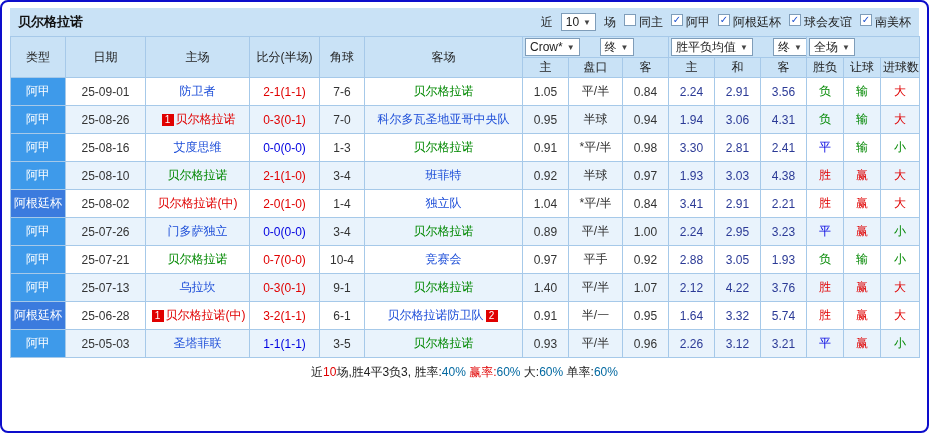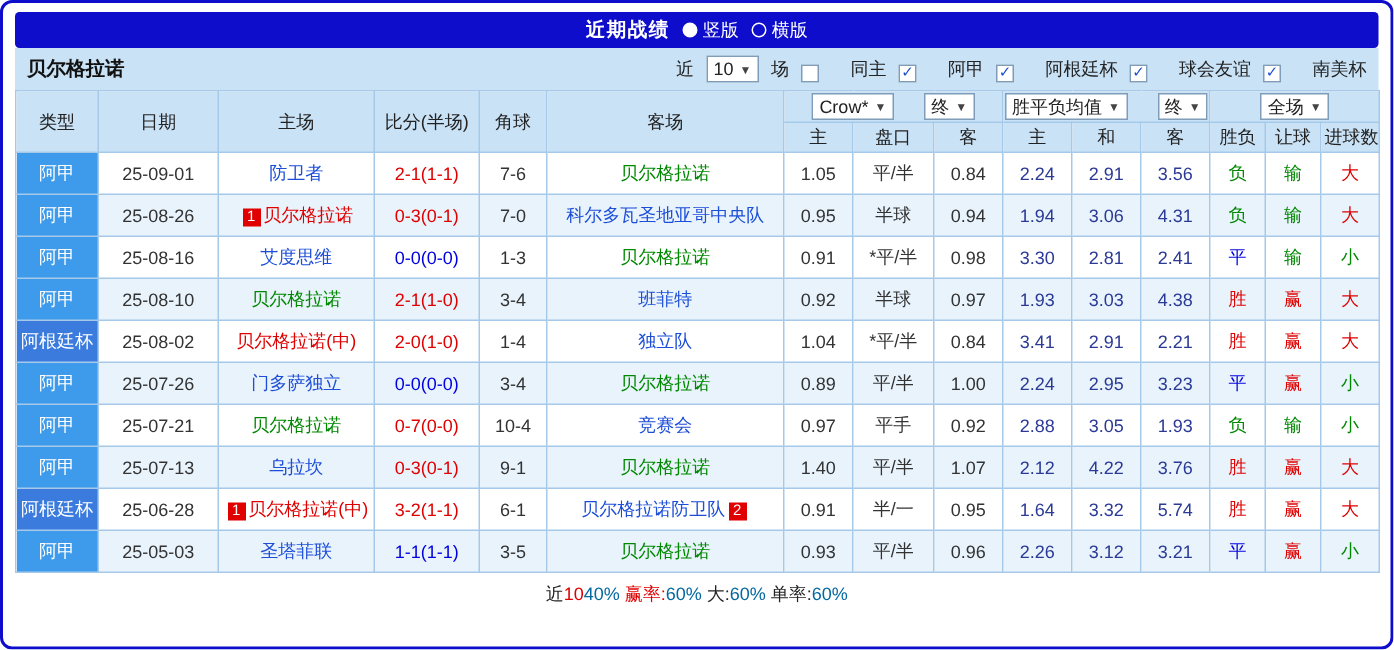--- a/index.html
+++ b/index.html
@@ -12,61 +12,50 @@
   .radio-item{display:inline-flex;align-items:center;gap:4px;cursor:pointer;font-size:12px;color:#fff}
   .radio{width:10px;height:10px;border:1px solid #fff;border-radius:50%;display:inline-block;background:transparent}
   .radio[data-selected="true"]{background:#fff}
   .filterbar{height:28px;background:var(--bar_bg,#c9e2f6);display:flex;align-items:center;
              padding:0 8px;font-size:12px;color:#222}
   .team{font-weight:bold;font-size:13px;color:#111}
   .controls{margin-left:auto;display:flex;align-items:center;gap:8px}
   .sel{display:inline-flex;align-items:center;background:#fff;border:1px solid #7f9db9;height:18px;
        padding:0 4px;font-size:12px;color:#222;cursor:pointer;white-space:nowrap}
   .arr{font-size:8px;margin-left:4px;color:#444}
-  .cbwrap{display:inline-flex;align-items:flex-end;gap:21px;cursor:pointer}
+  .cbwrap{display:inline-flex;align-items:flex-start;gap:3px;cursor:pointer}
   .cb{width:12px;height:12px;background:#fff;border:1px solid #7f9db9;display:inline-flex;
       align-items:center;justify-content:center;font-size:10px;color:#1a4fd0;font-weight:bold}
   .cbwrap[data-checked="true"] .cb::after{content:"✓"}
   table{border-collapse:collapse;table-layout:fixed;width:909px;font-size:12px;text-align:center;color:#333}
   th,td{border:1px solid var(--grid,#a6c9e9);overflow:hidden;white-space:nowrap;padding:0 2px}
   thead th{background:var(--bar_bg,#c9e2f6);height:20px;font-weight:normal;color:#222}
   tbody td{height:28px;background:#fff}
   tbody tr:nth-child(even) td{background:var(--row_alt,#e9f3fc)}
   tbody tr td[data-league="阿甲"]{background:var(--league_afa,#3e9aea);color:#fff}
   tbody tr td[data-league="阿根廷杯"]{background:var(--league_cup,#3b7bde);color:#fff}
   [data-color="red"]{color:var(--red,#e00000)}
   [data-color="green"]{color:var(--green,#008800)}
   [data-color="blue"]{color:var(--blue,#0000e0)}
   [data-color="black"]{color:#1d4ed8}
   td.odds{color:var(--odds,#333333)}
   td.avg{color:var(--avg,#2b3a96)}
   .badge{display:inline-block;min-width:12px;height:12px;line-height:12px;background:var(--red,#e00000);
          color:#fff;font-size:10px;margin:0 2px;text-align:center}
   .badge:empty{display:none}
-  .grpwrap{display:flex;align-items:center;justify-content:center;gap:20px;padding:1px 0}
+  .grpwrap{display:flex;align-items:center;justify-content:flex-start;gap:20px;padding:1px 0}
   .summary{height:28px;display:flex;align-items:center;justify-content:center;font-size:12px;color:#222}
   .summary span{white-space:pre}
   .t-red{color:var(--red,#e00000)} .t-blue{color:#0369a1} .t-black{color:#222}
 </style>
 </head>
 <body>
 
 <div class="panel">
 
-  <div class="titlebar">
-    <span class="ttl">近期战绩</span>
-    <label class="radio-item">
-      <span class="radio" data-selected="true"></span>
-      <span>竖版</span>
-    </label>
-    <label class="radio-item">
-      <span class="radio" data-selected="false"></span>
-      <span>横版</span>
-    </label>
-  </div>
 
   <div class="filterbar">
     <span class="team">贝尔格拉诺</span>
     <span class="controls">
       <span>近</span>
       <span class="sel">
         <span>10</span>
         <span class="arr">▼</span>
       </span>
       <span>场</span>
@@ -343,20 +332,21 @@
       <td data-color="blue">平</td>
       <td data-color="red">赢</td>
       <td data-color="green">小</td>
     </tr>
   </tbody>
   </table>
 
   <div class="summary">
     <span class="t-black">近</span>
     <span class="t-red">10</span>
+    <span class="t-black">场,胜4平3负3, 胜率:</span>
     <span class="t-blue">40%</span>
     <span class="t-red"> 赢率:</span>
     <span class="t-blue">60%</span>
     <span class="t-black"> 大:</span>
     <span class="t-blue">60%</span>
     <span class="t-black"> 单率:</span>
     <span class="t-blue">60%</span>
   </div>
 
 </div>

